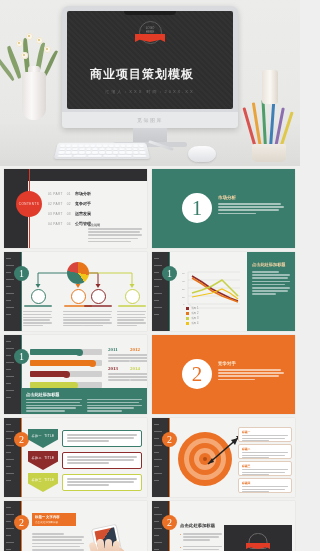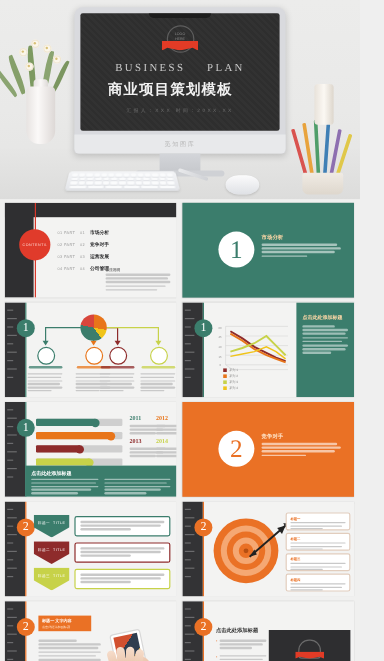--- a/index.html
+++ b/index.html
@@ -218,23 +218,20 @@
     <div class="monitor">
       <div class="screen">
         <div class="notch"></div>
         <div class="badge">
           <div class="badge-ring"></div>
           <div class="badge-txt">
             <div>LOGO</div>
             <div>HERE</div>
           </div>
           <div class="ribbon"></div>
-        </div>
-        <div class="biz">
-          <span>BUSINESS</span><span class="gap"></span><span>PLAN</span>
         </div>
         <div class="cn-title">商业项目策划模板</div>
         <div class="sub">汇报人：XXX   时间：20XX.XX</div>
       </div>
       <div class="mon-chin">
         <span class="wm">觅知图库</span>
       </div>
     </div>
     <div class="mon-stand"></div>
     <div class="mon-base"></div>

